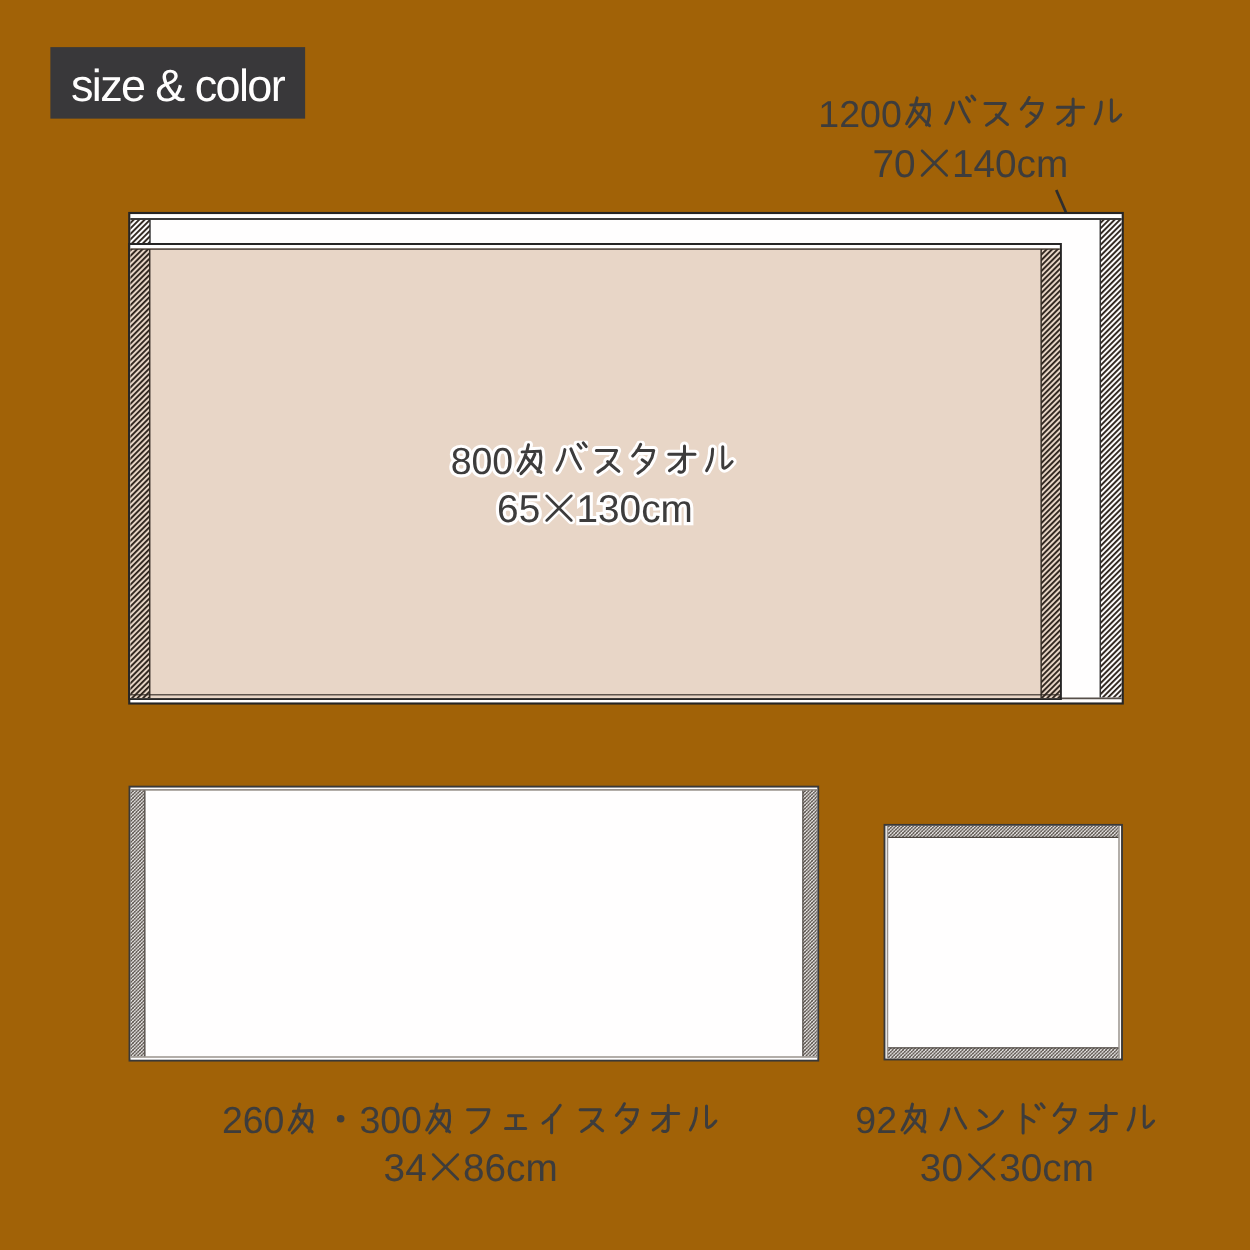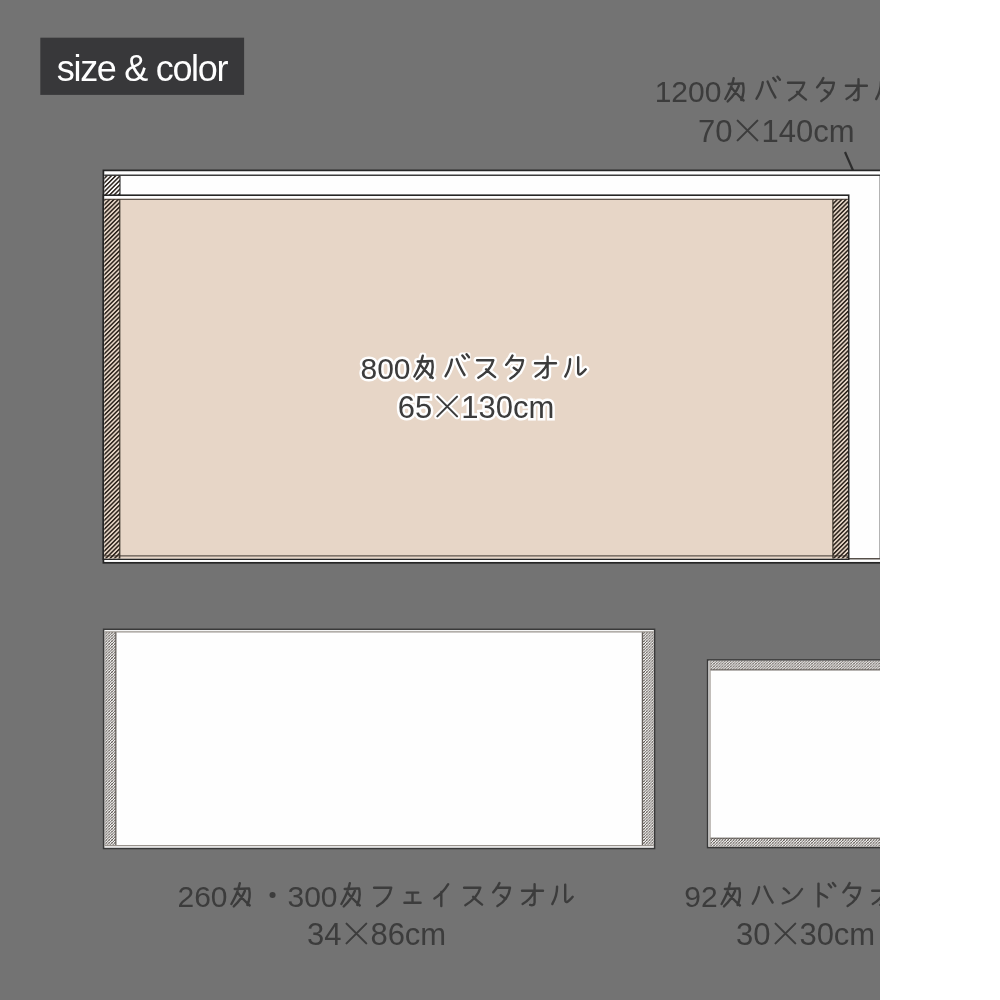--- a/index.html
+++ b/index.html
@@ -1,16 +1,16 @@
 <!DOCTYPE html>
 <html><head>
 <meta charset="utf-8">
 <style>
   html,body{margin:0;padding:0;background:#ffffff;}
-  .wrap{position:relative;width:880px;height:1000px;background:#737373;overflow:hidden;}
+  .wrap{position:relative;width:1000px;height:1000px;background:#a16207;overflow:hidden;}
   svg text{font-family:"Liberation Sans",sans-serif;}
   .kj{fill:none;stroke:#3d3d3d;stroke-width:8;stroke-linecap:round;stroke-linejoin:round;}
   .kw{fill:none;stroke:#ffffff;stroke-width:24;stroke-linecap:round;stroke-linejoin:round;}
   .lt{fill:#3d3d3d;}
   .ltw{fill:#3d3d3d;stroke:#ffffff;stroke-width:5;paint-order:stroke;}
 </style>
 </head>
 <body>
 <div class="wrap">
 <svg width="1000" height="1000" viewBox="0 0 1000 1000" xmlns="http://www.w3.org/2000/svg">

